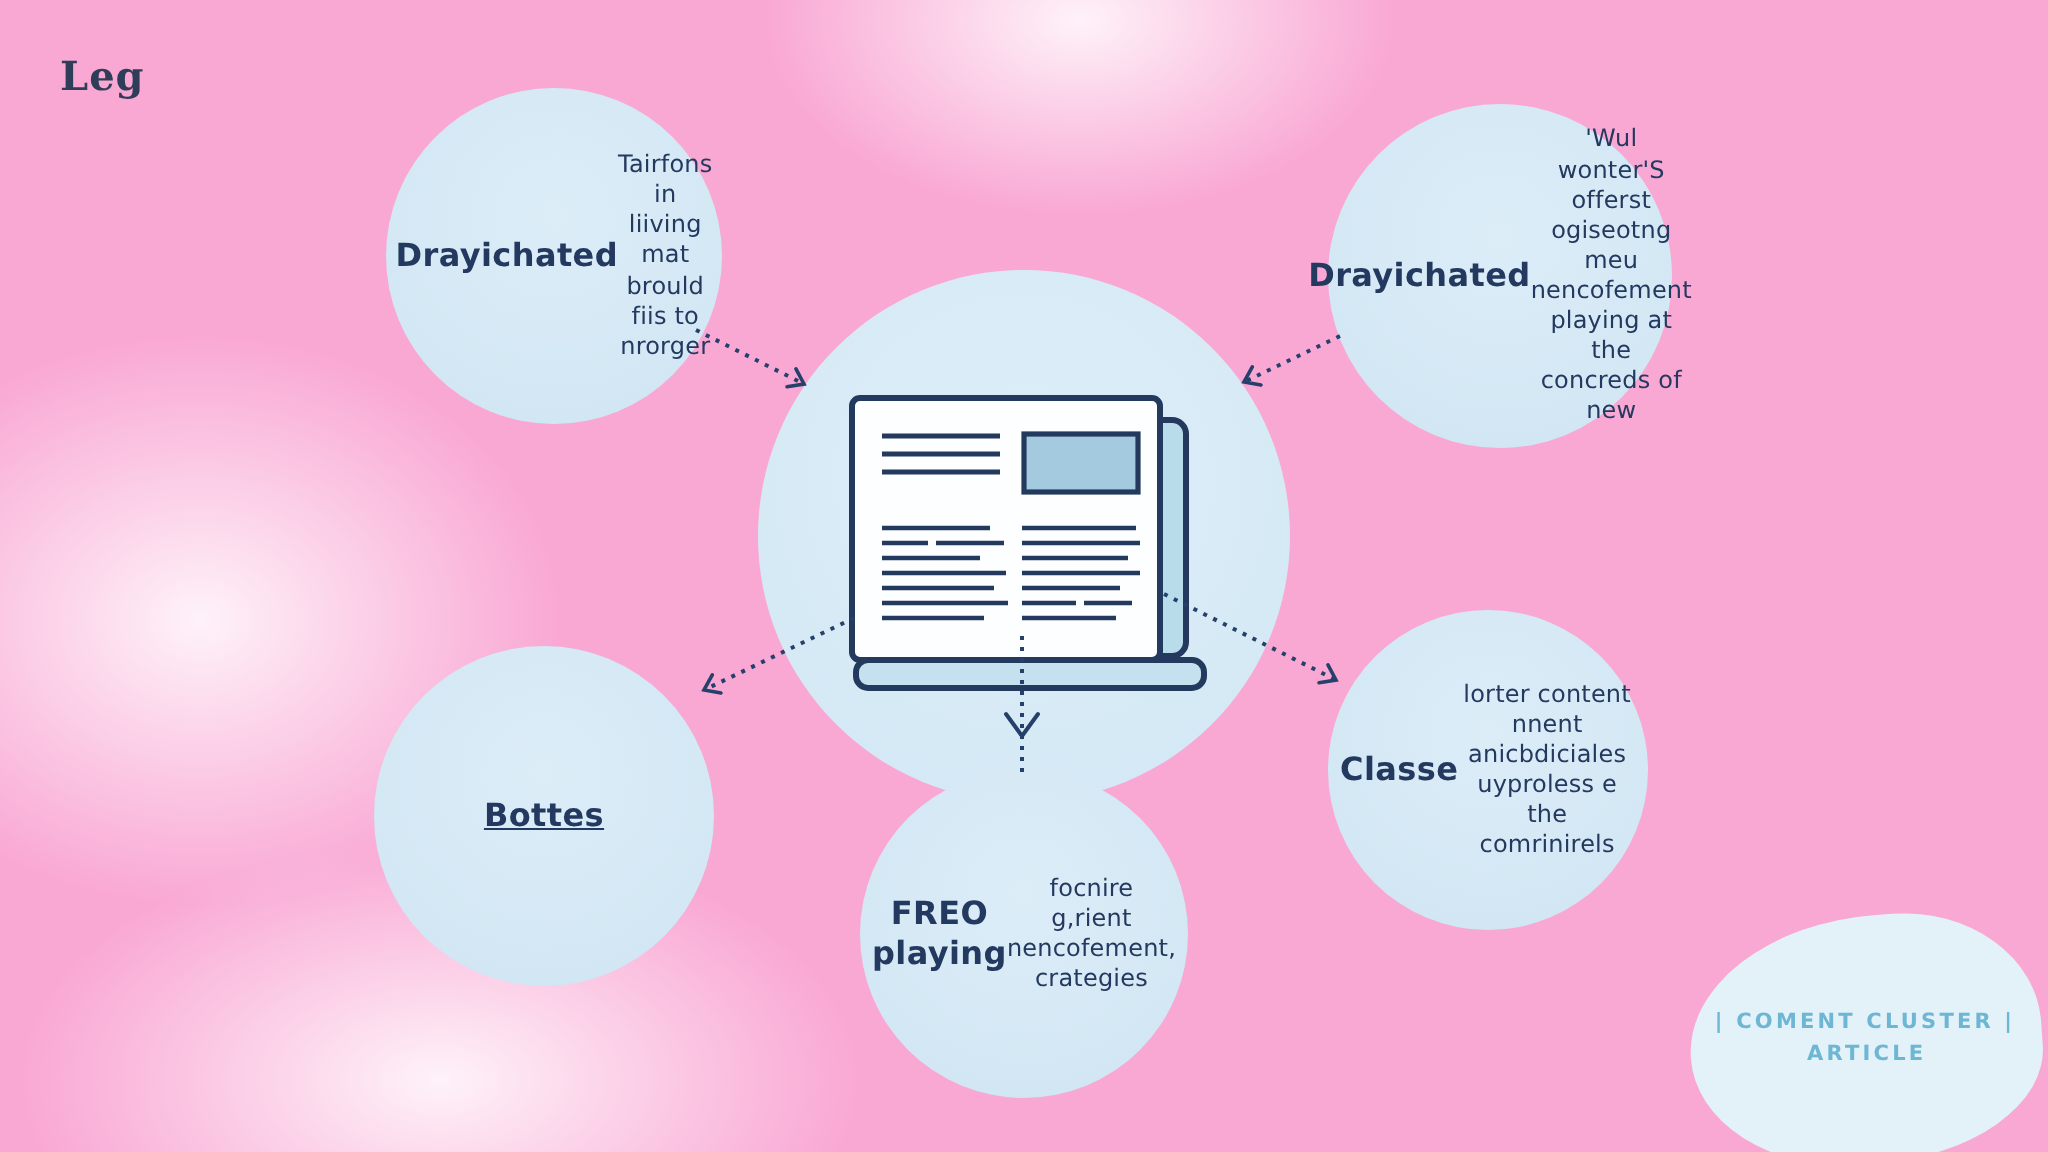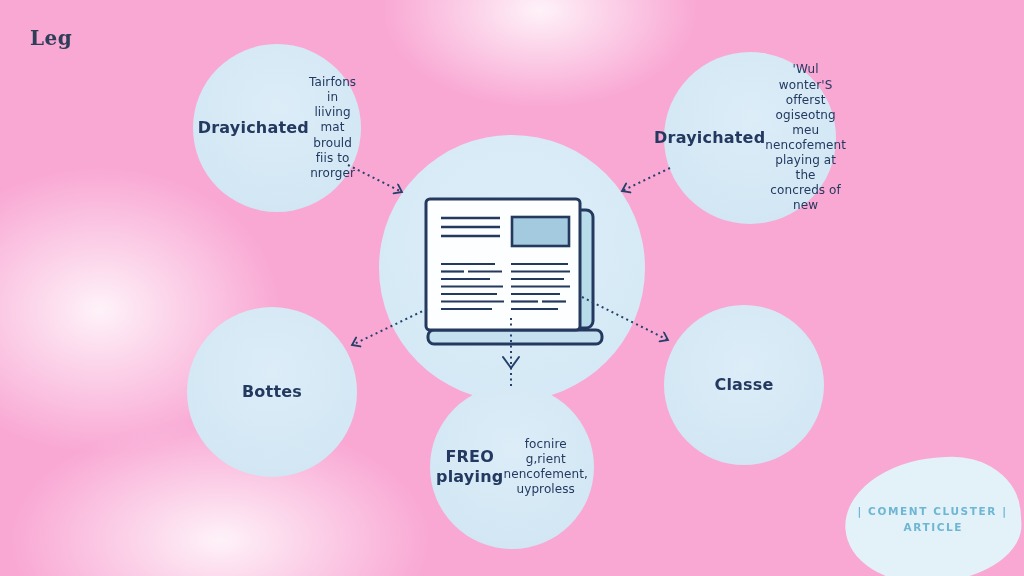--- a/index.html
+++ b/index.html
@@ -27,21 +27,21 @@
     background:radial-gradient(circle at 50% 38%, #dcedf8 0%, #d3e7f4 70%, #cde3f2 100%);
     display:flex; flex-direction:row; align-items:center; justify-content:center;
     text-align:center; color:#23395f; padding:6px; box-sizing:border-box;
   }
   #center-circle {
     left:379px; top:135px; width:266px; height:266px;
     background:radial-gradient(circle at 50% 40%, #ddeef9 0%, #d6eaf6 65%, #d0e6f4 100%);
   }
   #node-top-left     { left:193px; top:44px;  width:168px; height:168px; }
   #node-top-right    { left:664px; top:52px;  width:172px; height:172px; }
-  #node-bottom-left  { left:187px; top:307px; width:170px; height:170px; }
+  #node-bottom-left  { left:187px; top:323px; width:170px; height:170px;text-decoration:underline; }
   #node-bottom-middle{ left:430px; top:385px; width:164px; height:164px; }
   #node-bottom-right { left:664px; top:305px; width:160px; height:160px; }
 
   .node-title { font-weight:bold; font-size:16px; line-height:1.2; margin-bottom:1px; letter-spacing:0.2px; }
   .node-body  { font-size:12px; line-height:1.26; white-space:pre-line; letter-spacing:0.1px;text-align:center; }
 
   #doc-icon { position:absolute; left:420px; top:195px; }
   #arrows   { position:absolute; left:0; top:0; pointer-events:none; }
 
   #watermark-blob {
@@ -84,25 +84,29 @@
   </div>
 
   <div class="node" id="node-bottom-left">
     <div class="node-title">Bottes</div>
   </div>
 
   <div class="node" id="node-bottom-middle">
     <div class="node-title">FREO playing</div>
     <div class="node-body">focnire g,rient
 nencofement,
-uyproless</div>
+crategies</div>
   </div>
 
   <div class="node" id="node-bottom-right">
     <div class="node-title">Classe</div>
+    <div class="node-body">lorter content
+nnent anicbdiciales
+uyproless e the
+comrinirels</div>
   </div>
 
   <svg id="doc-icon" width="185" height="155" viewBox="0 0 185 155">
 
     <rect x="40" y="15" width="133" height="118" rx="7" fill="#b9dcea" stroke="#24395e" stroke-width="3"></rect>
 
     <rect x="8" y="135" width="174" height="14" rx="6" fill="#c5e1ef" stroke="#24395e" stroke-width="3"></rect>
 
     <rect x="6" y="4" width="154" height="131" rx="4" fill="#fdfeff" stroke="#24395e" stroke-width="3"></rect>
 

